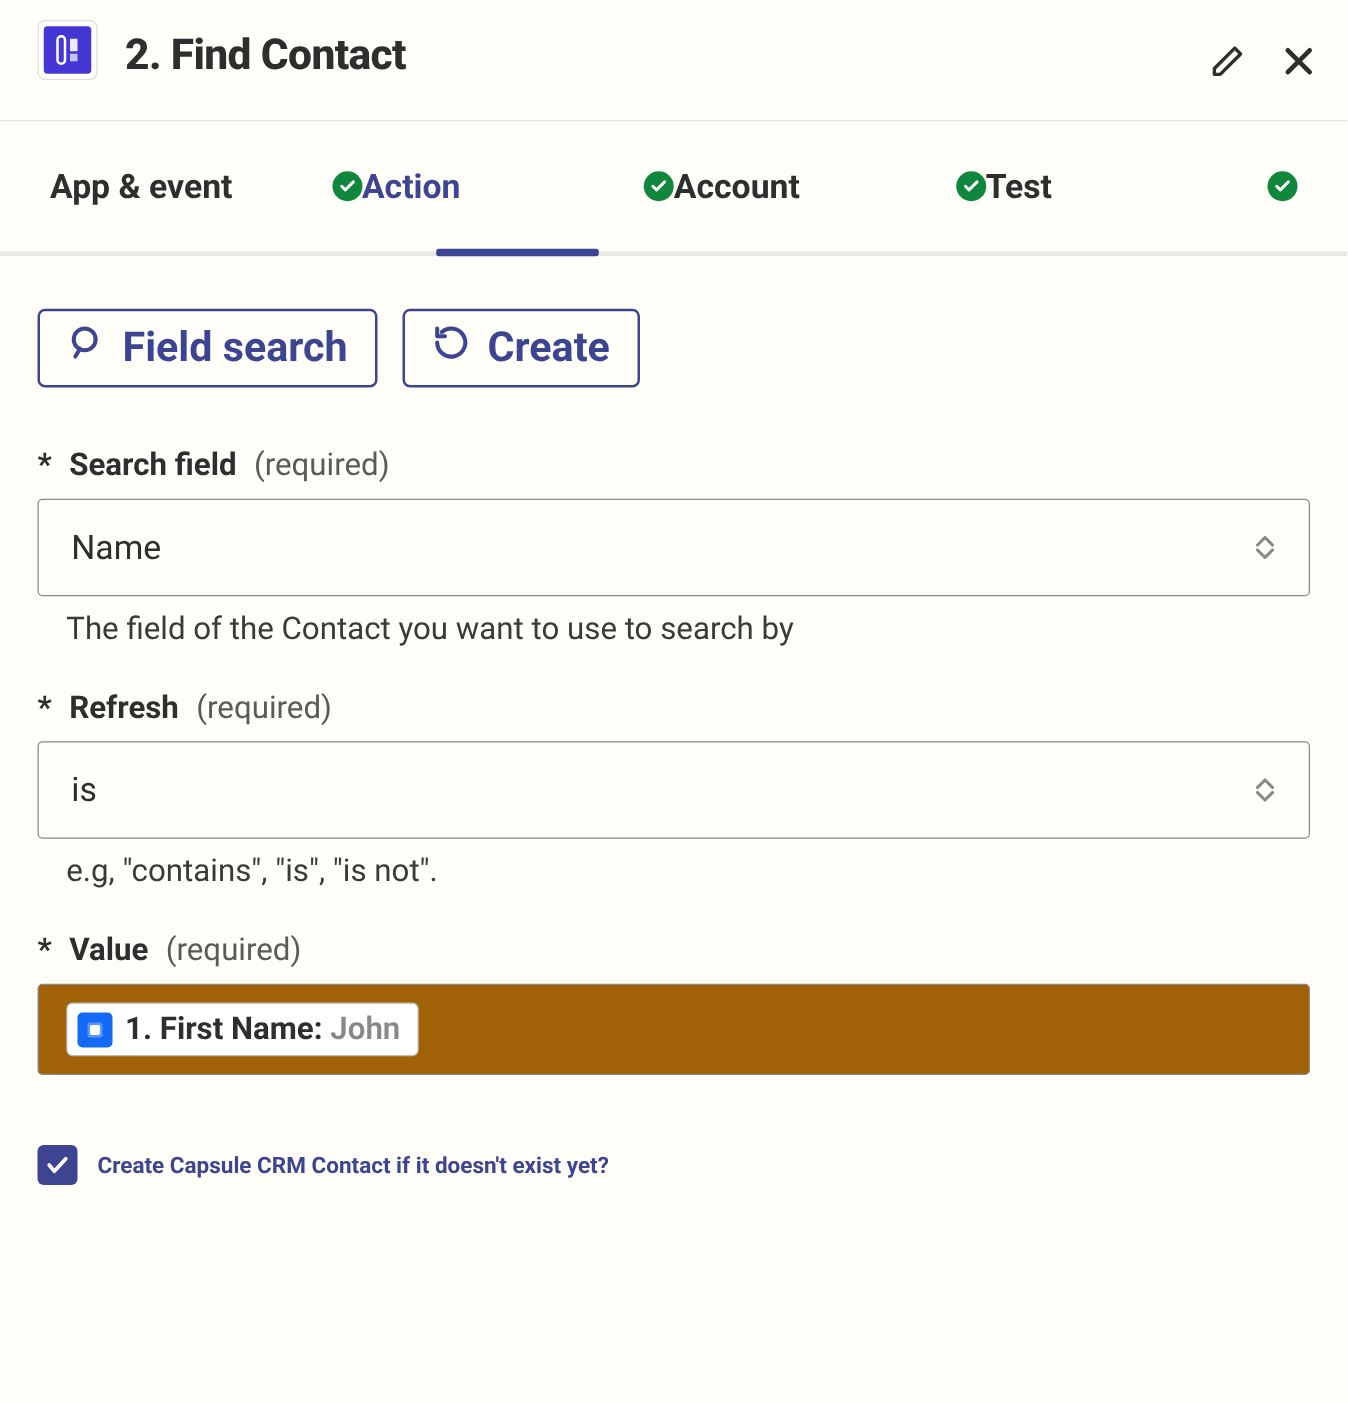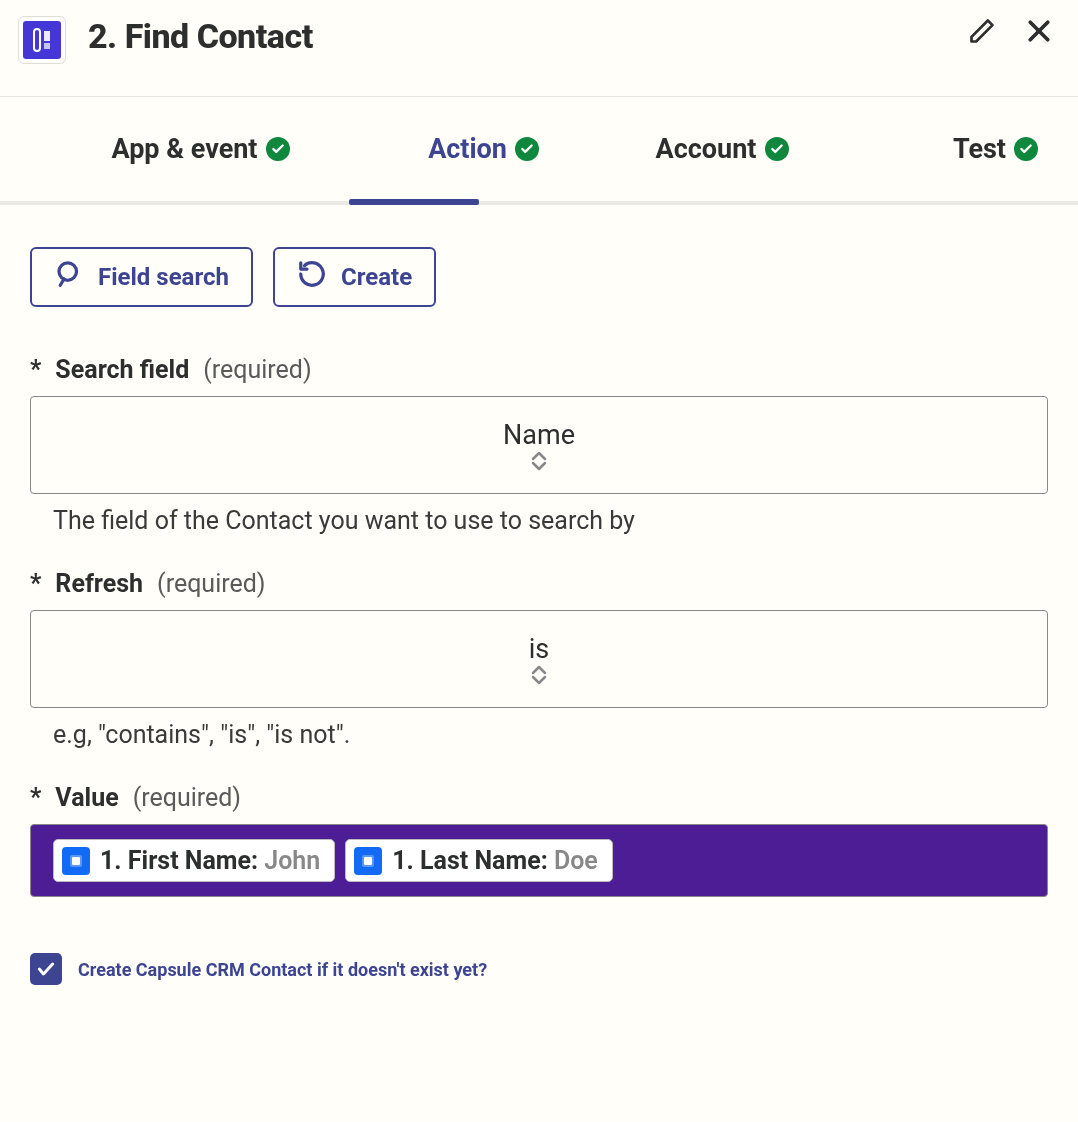--- a/index.html
+++ b/index.html
@@ -4,22 +4,22 @@
 <style>
   * { box-sizing: border-box; margin: 0; padding: 0; }
   body {
     font-family: -apple-system, BlinkMacSystemFont, "Segoe UI", Roboto, Helvetica, Arial, sans-serif;
     background: #fffef9;
     color: #2d2e2e;
     width: 1078px;
   }
   .header {
     display: flex;
-    align-items: flex-start;
-    padding: 16px 18px 32px 18px;
+    align-items: flex-end;
+    padding: 16px 18px 32px 30px;
     border-bottom: 1px solid #e6e6e0;
   }
   .app-icon {
     width: 48px;
     height: 48px;
     border: 1px solid #ddd;
     border-radius: 6px;
     display: flex;
     align-items: center;
     justify-content: center;
@@ -48,21 +48,21 @@
 
   .tabs {
     display: flex;
     border-bottom: 4px solid #eaeae4;
     padding: 0 40px;
   }
   .tab {
     flex: 1;
     display: flex;
     align-items: center;
-    justify-content: flex-end;
+    justify-content: space-between;
     gap: 8px;
     padding: 36px 0 36px 0;
     font-size: 27px;
     font-weight: 700;
     color: #2d2e2e;
     cursor: pointer;
     position: relative;
   }
   .tab.active { color: #3d4592; }
   .tab.active::after {
@@ -88,21 +88,21 @@
   }
 
   .content { padding: 42px 30px 30px 30px; }
   .toolbar { display: flex; gap: 20px; margin-bottom: 48px; }
   .tool-btn {
     border: 2px solid #3d4592;
     color: #3d4592;
     background: transparent;
     border-radius: 6px;
     padding: 10px 22px;
-    font-size: 24px;
+    font-size: 33px;
     font-weight: 700;
     display: flex;
     align-items: center;
     gap: 14px;
     cursor: pointer;
     font-family: inherit;
   }
 
   .field-group { margin-bottom: 34px; }
   .field-label-row { display: flex; align-items: baseline; gap: 14px; margin-bottom: 12px; font-size: 25px; }
@@ -113,33 +113,32 @@
     border: 1px solid #888;
     border-radius: 4px;
     padding: 22px 26px;
     font-size: 27px;
     display: flex;
     align-items: center;
     justify-content: space-between;
     background: #fffef9;
     cursor: pointer;
     margin-bottom: 12px;
-    flex-direction: column;
   }
   .sort-icon { color: #777; display:flex; flex-direction:column; gap:0px; }
   .help-text { font-size: 25px; color: #3a3a3a; margin-left: 23px; }
 
   .value-box {
     border: 1px solid #888;
     border-radius: 4px;
     padding: 14px 22px;
     display: flex;
     gap: 10px;
     flex-wrap: wrap;
-    background: #4c1d95;
+    background: #a16207;
     cursor: text;
   }
   .pill {
     border: 1px solid #bbb;
     border-radius: 5px;
     padding: 6px 14px 6px 8px;
     display: flex;
     align-items: center;
     gap: 10px;
     font-size: 25px;
@@ -310,31 +309,20 @@
         <span class="pill-icon">
           <svg width="16" height="16" viewBox="0 0 24 24" fill="#fff">
               <rect x="3" y="3" width="18" height="18" rx="3" fill="#fff" opacity="0.3"></rect>
               <rect x="6" y="6" width="12" height="12" rx="2" fill="#fff"></rect>
             </svg>
         </span>
         <span>
           <span>1. First Name: </span><span class="pill-value-part">John</span>
         </span>
       </span>
-      <span class="pill">
-        <span class="pill-icon">
-          <svg width="16" height="16" viewBox="0 0 24 24" fill="#fff">
-              <rect x="3" y="3" width="18" height="18" rx="3" fill="#fff" opacity="0.3"></rect>
-              <rect x="6" y="6" width="12" height="12" rx="2" fill="#fff"></rect>
-            </svg>
-        </span>
-        <span>
-          <span>1. Last Name: </span><span class="pill-value-part">Doe</span>
-        </span>
-      </span>
     </div>
   </div>
 
   <div class="checkbox-row">
     <span class="checkbox">
       <svg width="20" height="20" viewBox="0 0 24 24" fill="none" stroke="currentColor" stroke-width="3.5" stroke-linecap="round" stroke-linejoin="round">
           <polyline points="4 12 9 18 20 6"></polyline>
         </svg>
     </span>
     <span class="checkbox-label">Create Capsule CRM Contact if it doesn't exist yet?</span>

